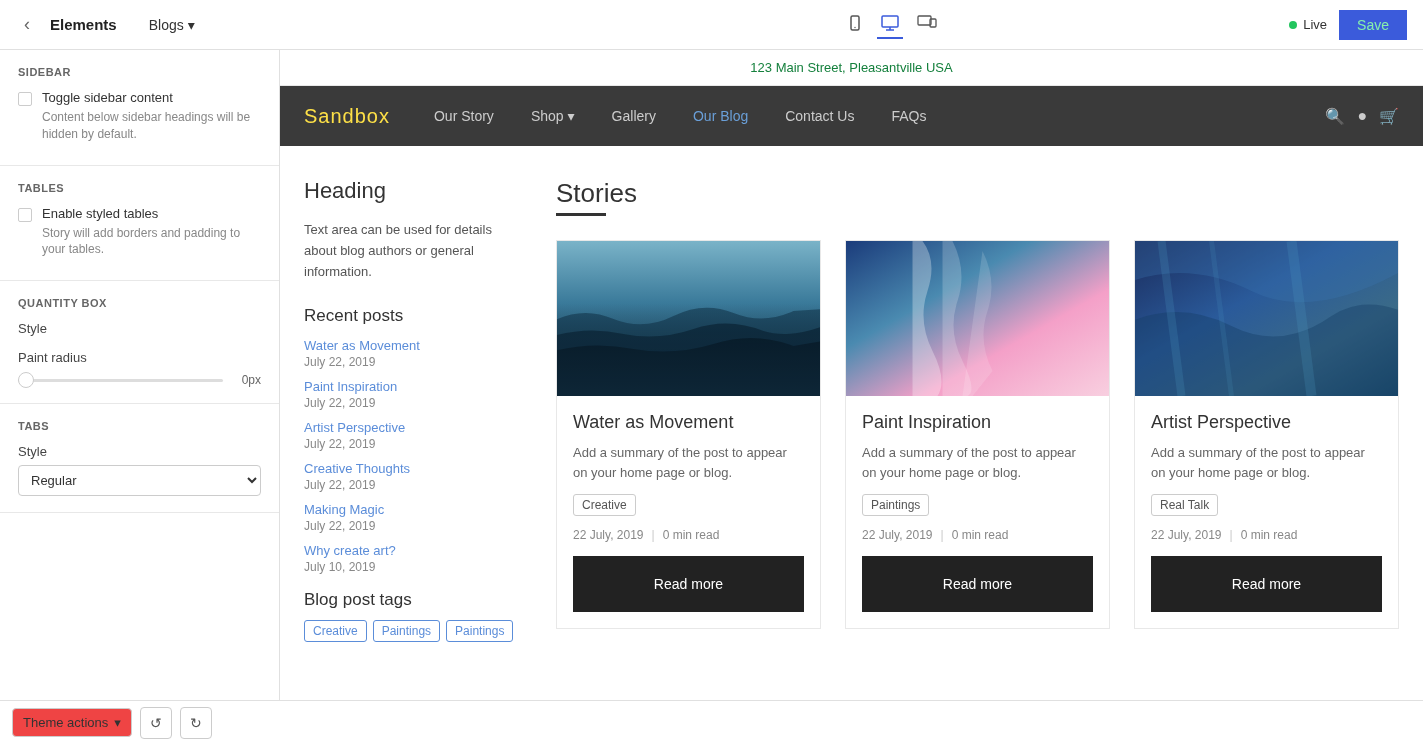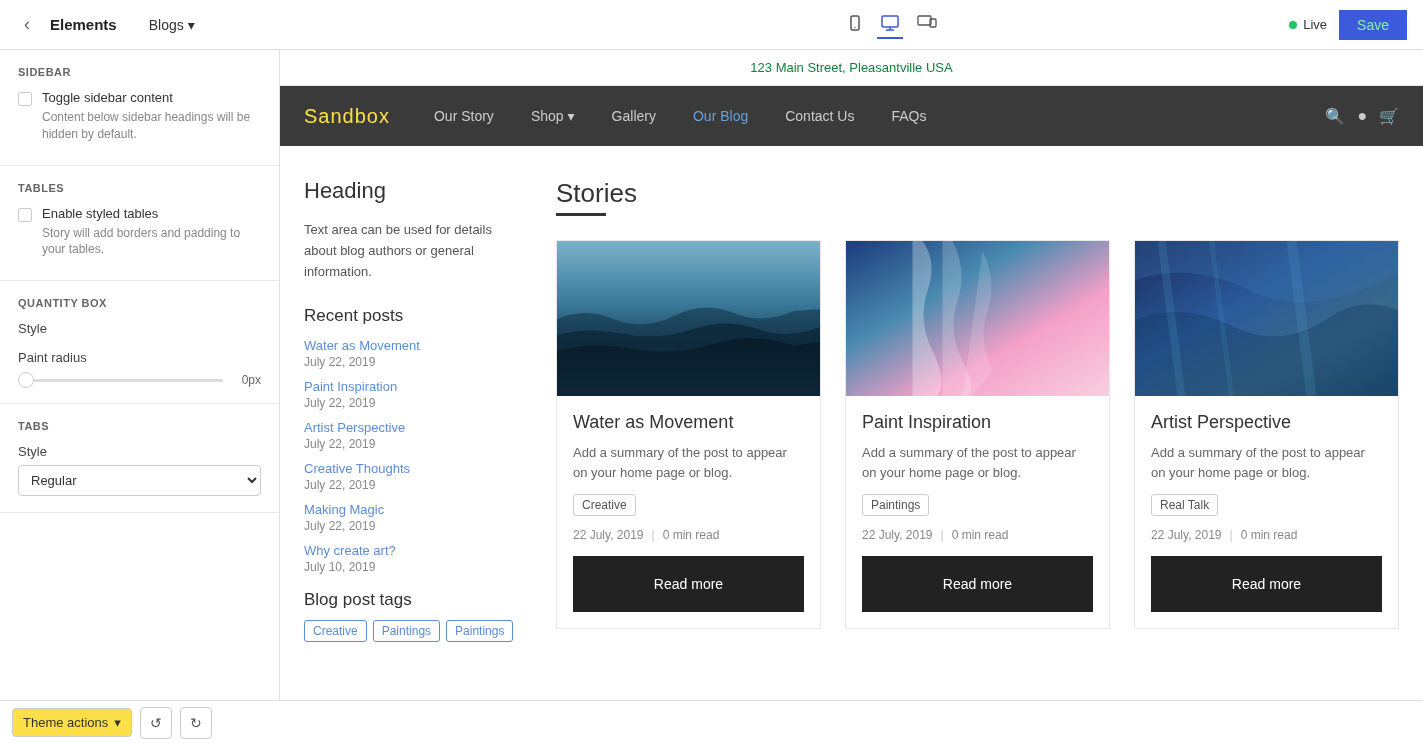--- a/index.html
+++ b/index.html
@@ -35,21 +35,21 @@
     .panel-checkbox-desc { font-size: 12px; color: #888; margin-top: 4px; line-height: 1.4; }
     .panel-label { font-size: 13px; color: #444; margin-bottom: 6px; }
     .panel-select { width: 100%; padding: 6px 8px; border: 1px solid #ccc; border-radius: 4px; font-size: 13px; background: #fff; color: #333; }
     .panel-input-row { display: flex; align-items: center; gap: 8px; margin-top: 8px; }
     .range-slider { flex: 1; -webkit-appearance: none; height: 3px; background: #ddd; border-radius: 2px; outline: none; }
     .range-slider::-webkit-slider-thumb { -webkit-appearance: none; width: 16px; height: 16px; border-radius: 50%; background: #fff; border: 1px solid #ccc; cursor: pointer; }
     .range-value { font-size: 12px; color: #666; min-width: 30px; text-align: right; }
 
     
     .bottom-bar { height: 44px; background: #fff; border-top: 1px solid #e0e0e0; display: flex; align-items: center; padding: 0 12px; gap: 8px; flex-shrink: 0; }
-    .theme-actions-btn { display: flex; align-items: center; gap: 6px; padding: 6px 10px; border: 1px solid #ccc; border-radius: 4px; font-size: 13px; color: #333; background: #fde047; cursor: pointer; }
+    .theme-actions-btn { display: flex; align-items: center; gap: 6px; padding: 6px 10px; border: 1px solid #ccc; border-radius: 4px; font-size: 13px; color: #333; background: #ef4444; cursor: pointer; }
     .bottom-icon-btn { width: 32px; height: 32px; border: 1px solid #ccc; border-radius: 4px; background: #fff; display: flex; align-items: center; justify-content: center; cursor: pointer; font-size: 14px; color: #555; }
 
     
     .preview-area { flex: 1; overflow-y: auto; background: #fff; }
     .address-bar { background: #fff; padding: 10px 16px; font-size: 13px; color: #15803d; border-bottom: 1px solid #e8e8e8; text-align: center; }
 
     
     .site-nav { background: #3a3a3a; display: flex; align-items: center; padding: 0 24px; height: 60px; gap: 0; }
     .site-logo { color: #fde047; font-size: 20px; font-weight: 300; letter-spacing: 1px; margin-right: 32px; }
     .site-nav-links { display: flex; align-items: center; gap: 13px; flex: 1; }

